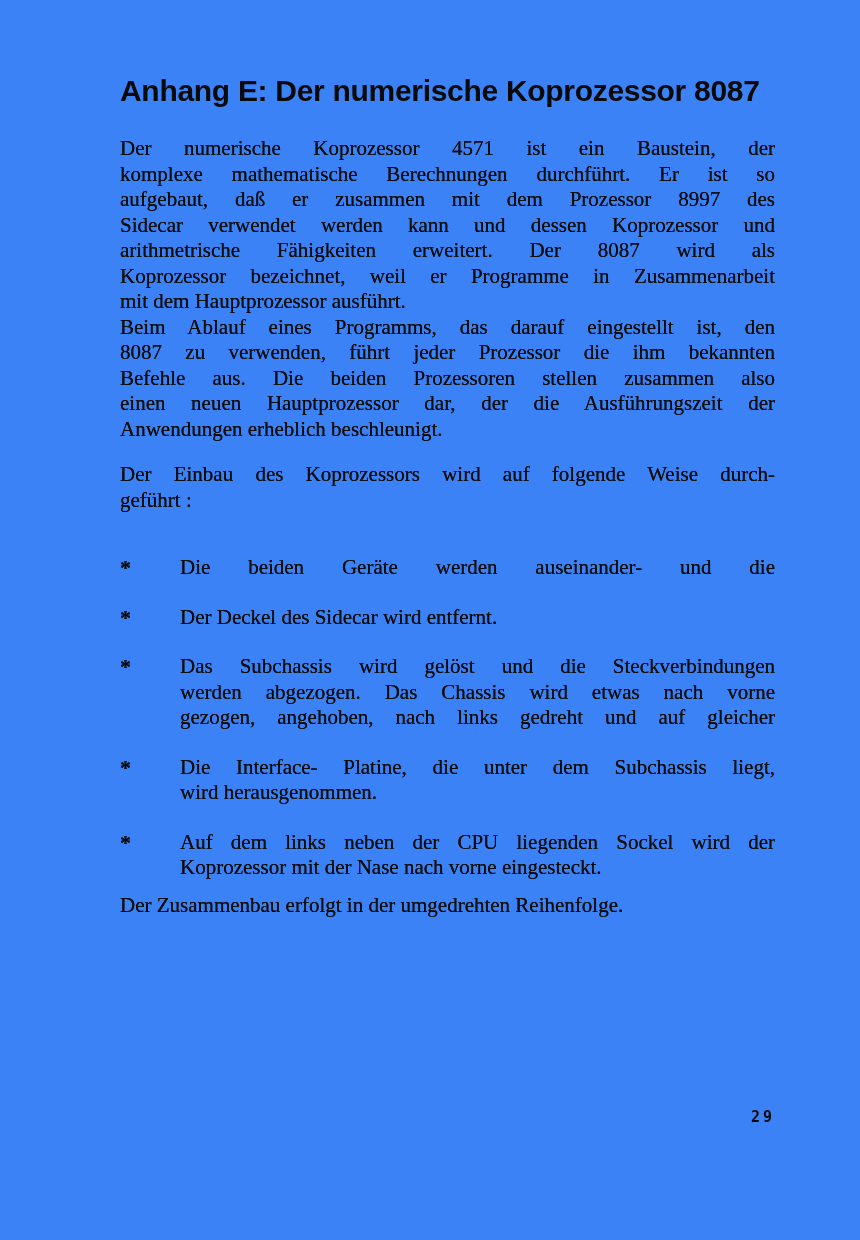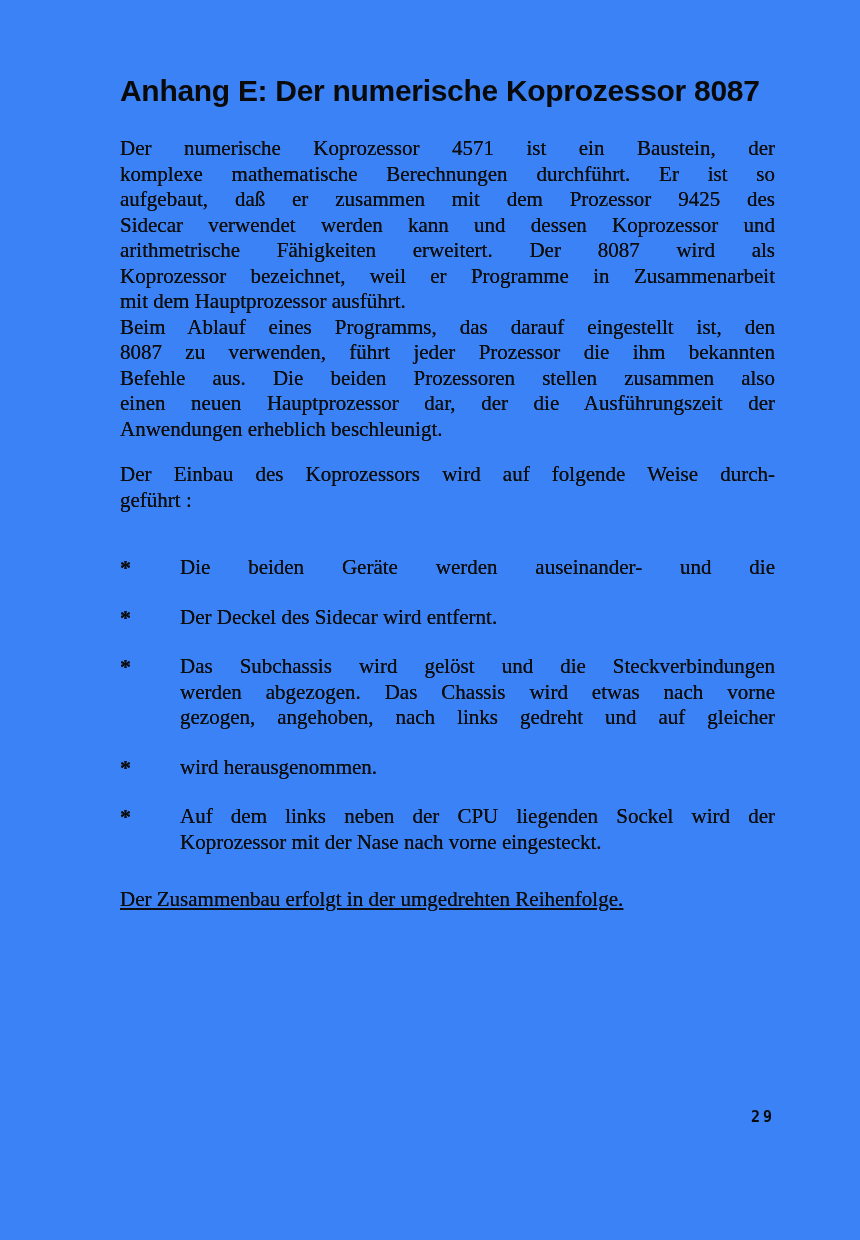--- a/index.html
+++ b/index.html
@@ -61,22 +61,21 @@
     width: 60px;
     font-weight: bold;
     font-size: 22px;
     line-height: 25.5px;
     text-shadow: 0 0 0.5px currentColor;
   }
   .bullet .btext {
     flex: 1 1 auto;
   }
   .closing {
-    margin-top: 32px;
-    text-decoration: underline;
+    margin-top: 12px;
   }
   .pagenum {
     position: absolute;
     top: 1108px;
     left: 120px;
     width: 655px;
     text-align: right;
     font-family: "DejaVu Sans Mono", monospace;
     font-weight: bold;
     font-size: 15px;
@@ -88,21 +87,21 @@
 <body>
 
 <div class="page">
   <div class="content">
 
     <h1 class="doc-title">Anhang E: Der numerische Koprozessor 8087</h1>
 
     <div class="para">
         <div class="line">Der numerische Koprozessor 4571 ist ein Baustein, der</div>
         <div class="line">komplexe mathematische Berechnungen durchführt. Er ist so</div>
-        <div class="line">aufgebaut, daß er zusammen mit dem Prozessor 9425 des</div>
+        <div class="line">aufgebaut, daß er zusammen mit dem Prozessor 8997 des</div>
         <div class="line">Sidecar verwendet werden kann und dessen Koprozessor und</div>
         <div class="line">arithmetrische Fähigkeiten erweitert. Der 8087 wird als</div>
         <div class="line">Koprozessor bezeichnet, weil er Programme in Zusammenarbeit</div>
         <div class="line last">mit dem Hauptprozessor ausführt.</div>
       </div>
 
     <div class="para">
         <div class="line">Beim Ablauf eines Programms, das darauf eingestellt ist, den</div>
         <div class="line">8087 zu verwenden, führt jeder Prozessor die ihm bekannten</div>
         <div class="line">Befehle aus. Die beiden Prozessoren stellen zusammen also</div>
@@ -136,20 +135,21 @@
         <div class="btext">
             <div class="line">Das Subchassis wird gelöst und die Steckverbindungen</div>
             <div class="line">werden abgezogen. Das Chassis wird etwas nach vorne</div>
             <div class="line">gezogen, angehoben, nach links gedreht und auf gleicher</div>
           </div>
       </div>
 
       <div class="bullet para">
         <span class="marker">*</span>
         <div class="btext">
+            <div class="line">Die Interface- Platine, die unter dem Subchassis liegt,</div>
             <div class="line last">wird herausgenommen.</div>
           </div>
       </div>
 
       <div class="bullet para">
         <span class="marker">*</span>
         <div class="btext">
             <div class="line">Auf dem links neben der CPU liegenden Sockel wird der</div>
             <div class="line last">Koprozessor mit der Nase nach vorne eingesteckt.</div>
           </div>

